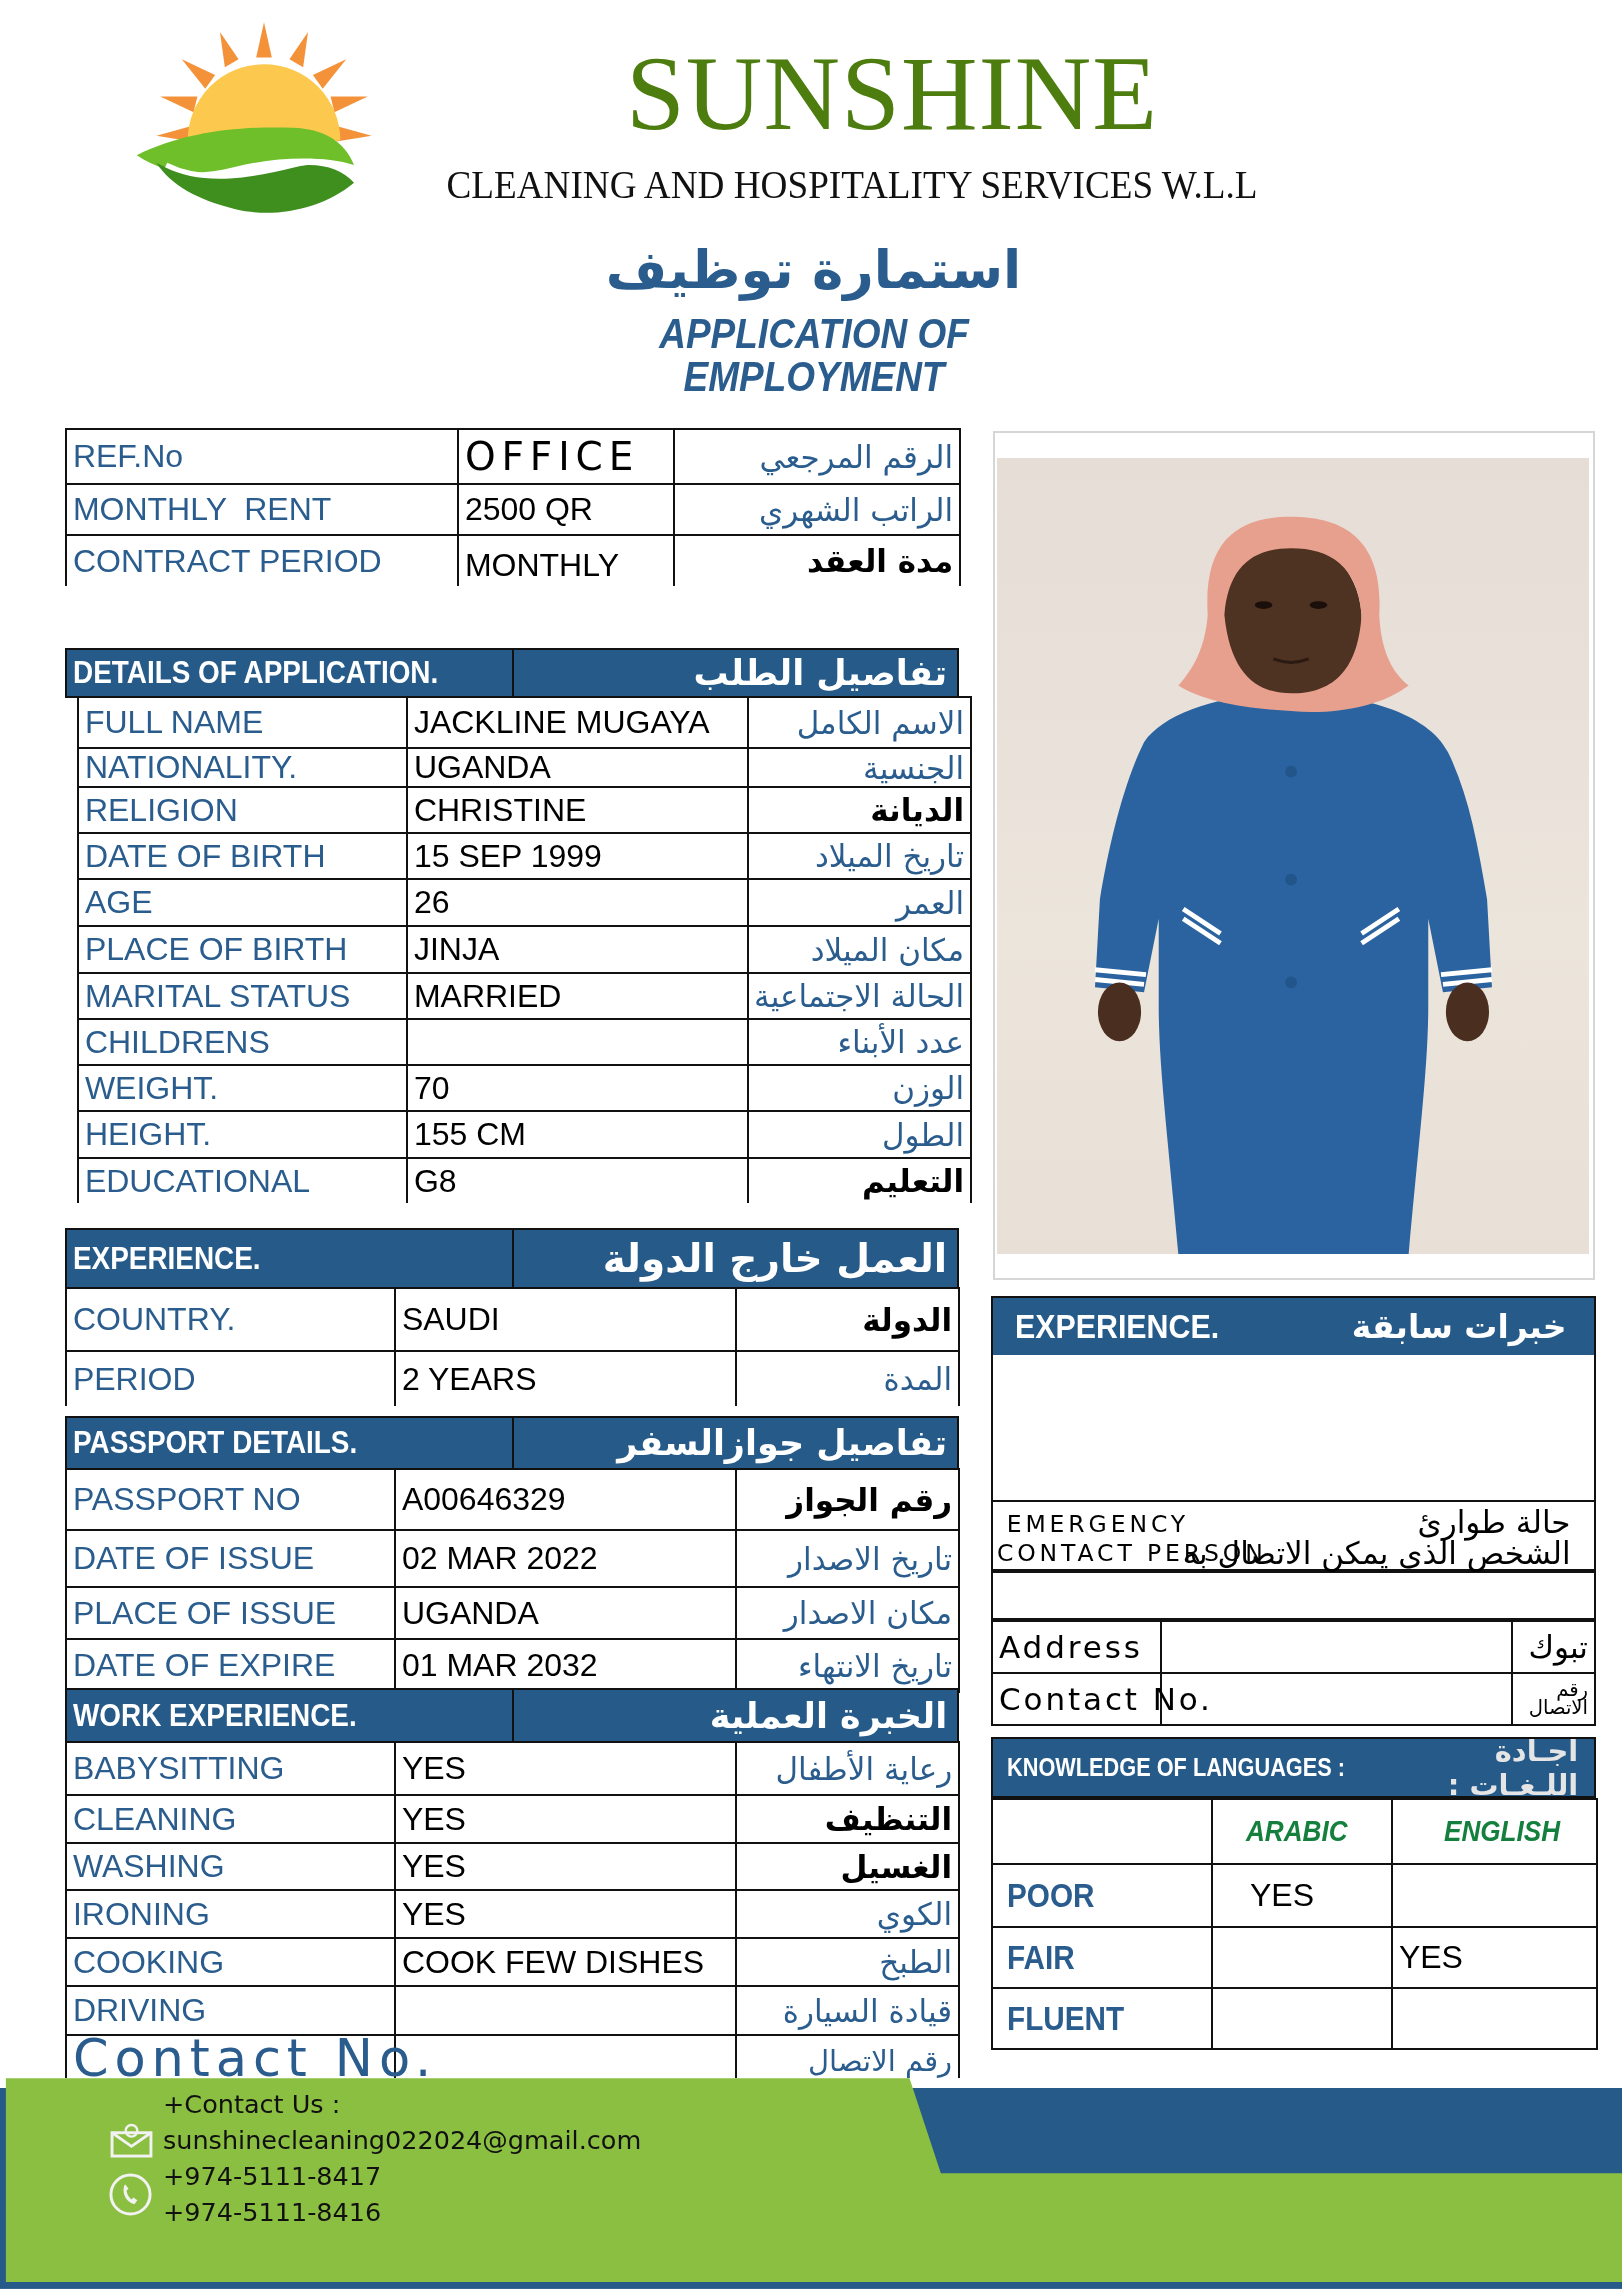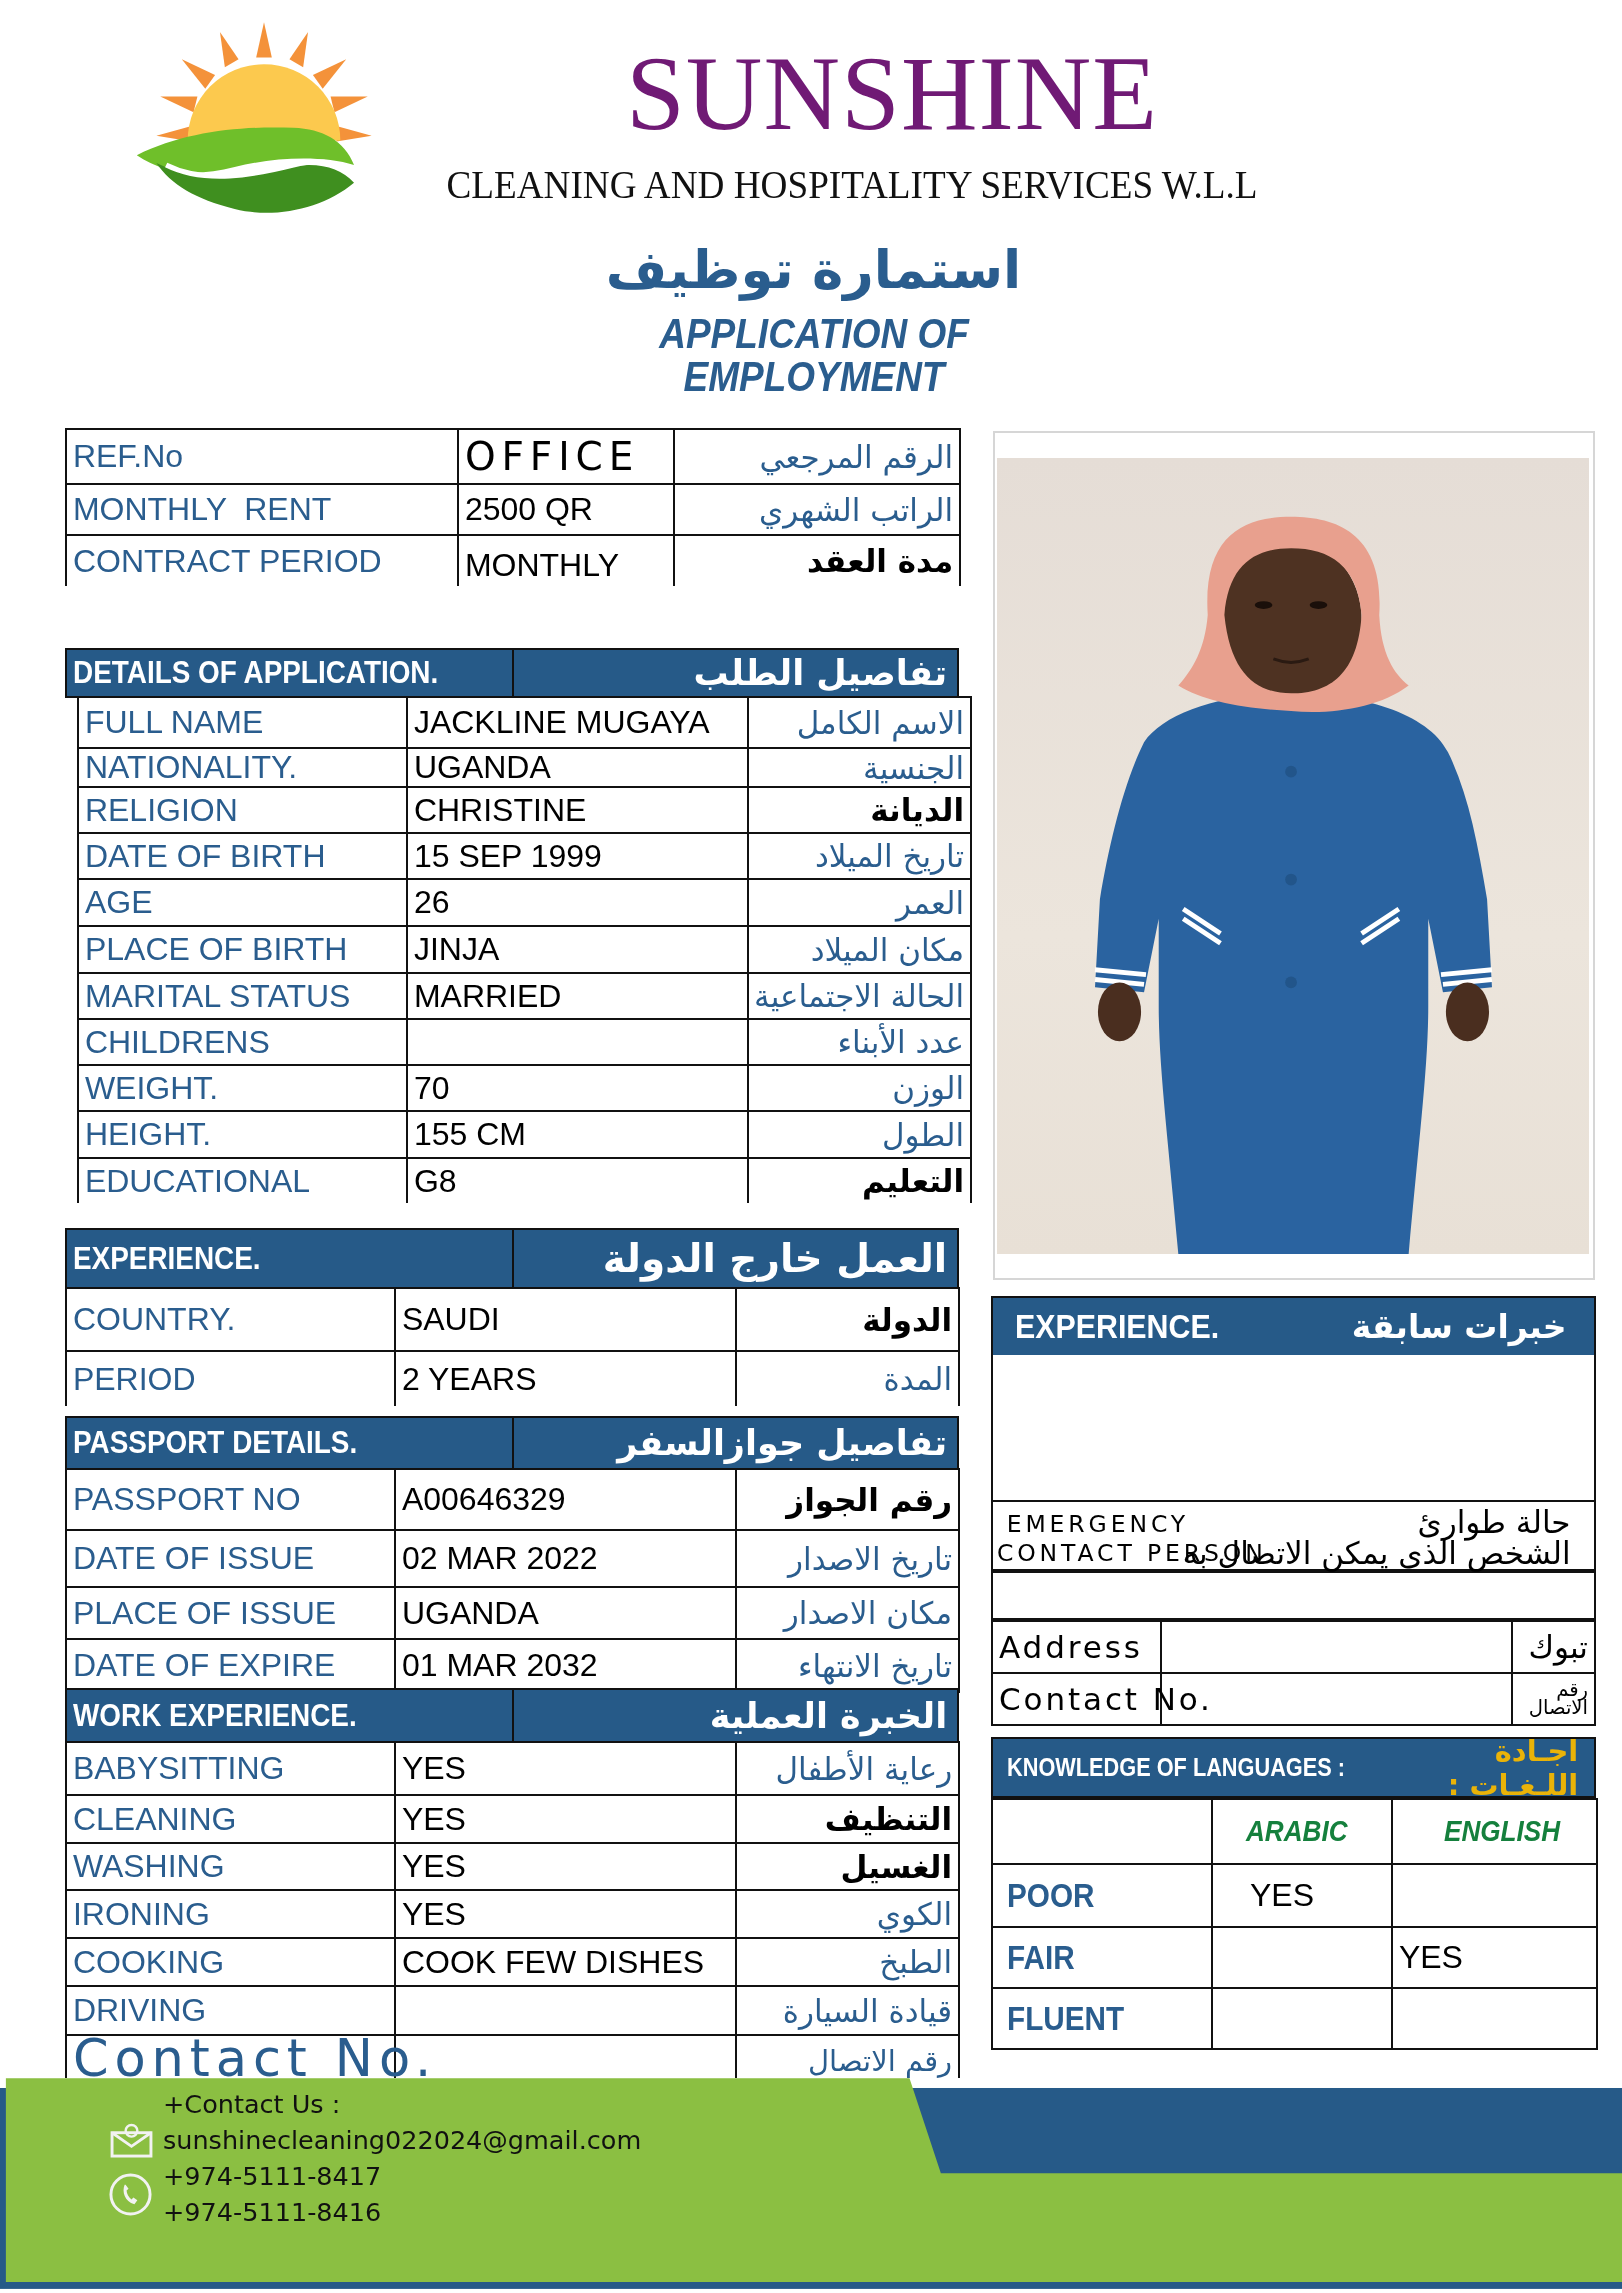--- a/index.html
+++ b/index.html
@@ -4,21 +4,21 @@
 <style>
   * { box-sizing: border-box; margin: 0; padding: 0; }
   html, body { width: 1622px; height: 2294px; background: #ffffff; overflow: hidden; }
   body { position: relative; font-family: "Liberation Sans", sans-serif; color: #000; }
 
   .abs { position: absolute; }
 
   
   .logo { left: 127px; top: 17.6px; width: 274px; height: 206px; }
   .brand-title { left: 588px; top: 41px; width: 608px; text-align: center;
-    font-family: "Liberation Serif", serif; font-size: 106px; line-height: 1; color: #701a75; letter-spacing: 1px; }
+    font-family: "Liberation Serif", serif; font-size: 106px; line-height: 1; color: #4d7c0f; letter-spacing: 1px; }
   .brand-sub { left: 387px; top: 165px; width: 1000px; text-align: center;
     font-family: "Liberation Serif", serif; font-size: 40px; line-height: 1; color: #111; transform: scaleX(0.93); transform-origin: left center; }
   .form-title-ar { left: 549px; top: 243px; width: 529px; text-align: center; direction: rtl;
     font-family: "DejaVu Sans", sans-serif; font-weight: bold; font-size: 53px; line-height: 1; color: #2a5d8e; }
   .form-title-en { left: 510px; top: 312px; width: 608px; text-align: center;
     font-family: "Liberation Sans", sans-serif; font-weight: bold; font-style: italic; font-size: 43px; line-height: 1; color: #2a5d8e; transform: scaleX(0.86); }
 
   
   .tbl { position: absolute; border-collapse: collapse; table-layout: fixed; }
   .tbl td { border: 2.5px solid #111; padding: 0 5.9px; vertical-align: middle; overflow: hidden; white-space: nowrap; }
@@ -59,21 +59,21 @@
   #addr-table td { border: 2.5px solid #111; height: 51px; font-family: "DejaVu Sans", sans-serif; font-size: 31px; letter-spacing: 2.9px; padding: 0 6px; white-space: nowrap; overflow: visible; }
   #addr-table tr:first-child td { border-top: none; }
   #addr-table td:first-child { border-left: none; }
   #addr-table td:last-child { border-right: none; direction: rtl; text-align: right; letter-spacing: 0; }
   #addr-table td.small-ar { font-size: 19.6px; line-height: 0.9; }
 
   
   .langs { left: 991px; top: 1737px; width: 605px; }
   .langs .hdr { height: 61px; background: #265a88; border: 2.9px solid #111; display: flex; align-items: center; justify-content: space-between; padding: 0 15.7px 0 13.7px; text-align: right; }
   .langs .hdr .en { color: #fff; font-weight: bold; font-size: 26.5px; display: inline-block; transform: scaleX(0.82); transform-origin: left center; white-space: nowrap; }
-  .langs .hdr .ar2 { color: #eab308; font-weight: bold; font-size: 29px; direction: rtl; font-family: "DejaVu Sans", sans-serif; }
+  .langs .hdr .ar2 { color: #e5e5e5; font-weight: bold; font-size: 29px; direction: rtl; font-family: "DejaVu Sans", sans-serif; }
   #lang-table { width: 605px; border-collapse: collapse; table-layout: fixed; }
   #lang-table td { border: 2.5px solid #111; height: 61px; font-size: 32px; padding: 0 13.7px; }
   #lang-table .lh { color: #15803d; font-weight: bold; font-size: 29px; font-style: italic; }
   #lang-table .lh span, #lang-table .lvl span { display: inline-block; transform: scaleX(0.9); transform-origin: left center; }
   #lang-table .lvl { color: #2a5d8e; font-weight: bold; font-size: 33px; }
 
   
   .footer-bg { left: 0; top: 2078px; width: 1622px; height: 216px; }
   .footer-text { left: 163px; top: 2086px; color: #111; font-family: "DejaVu Sans", sans-serif; font-size: 25.5px; line-height: 36px; }
   .mail-icon { left: 110px; top: 2123px; }

